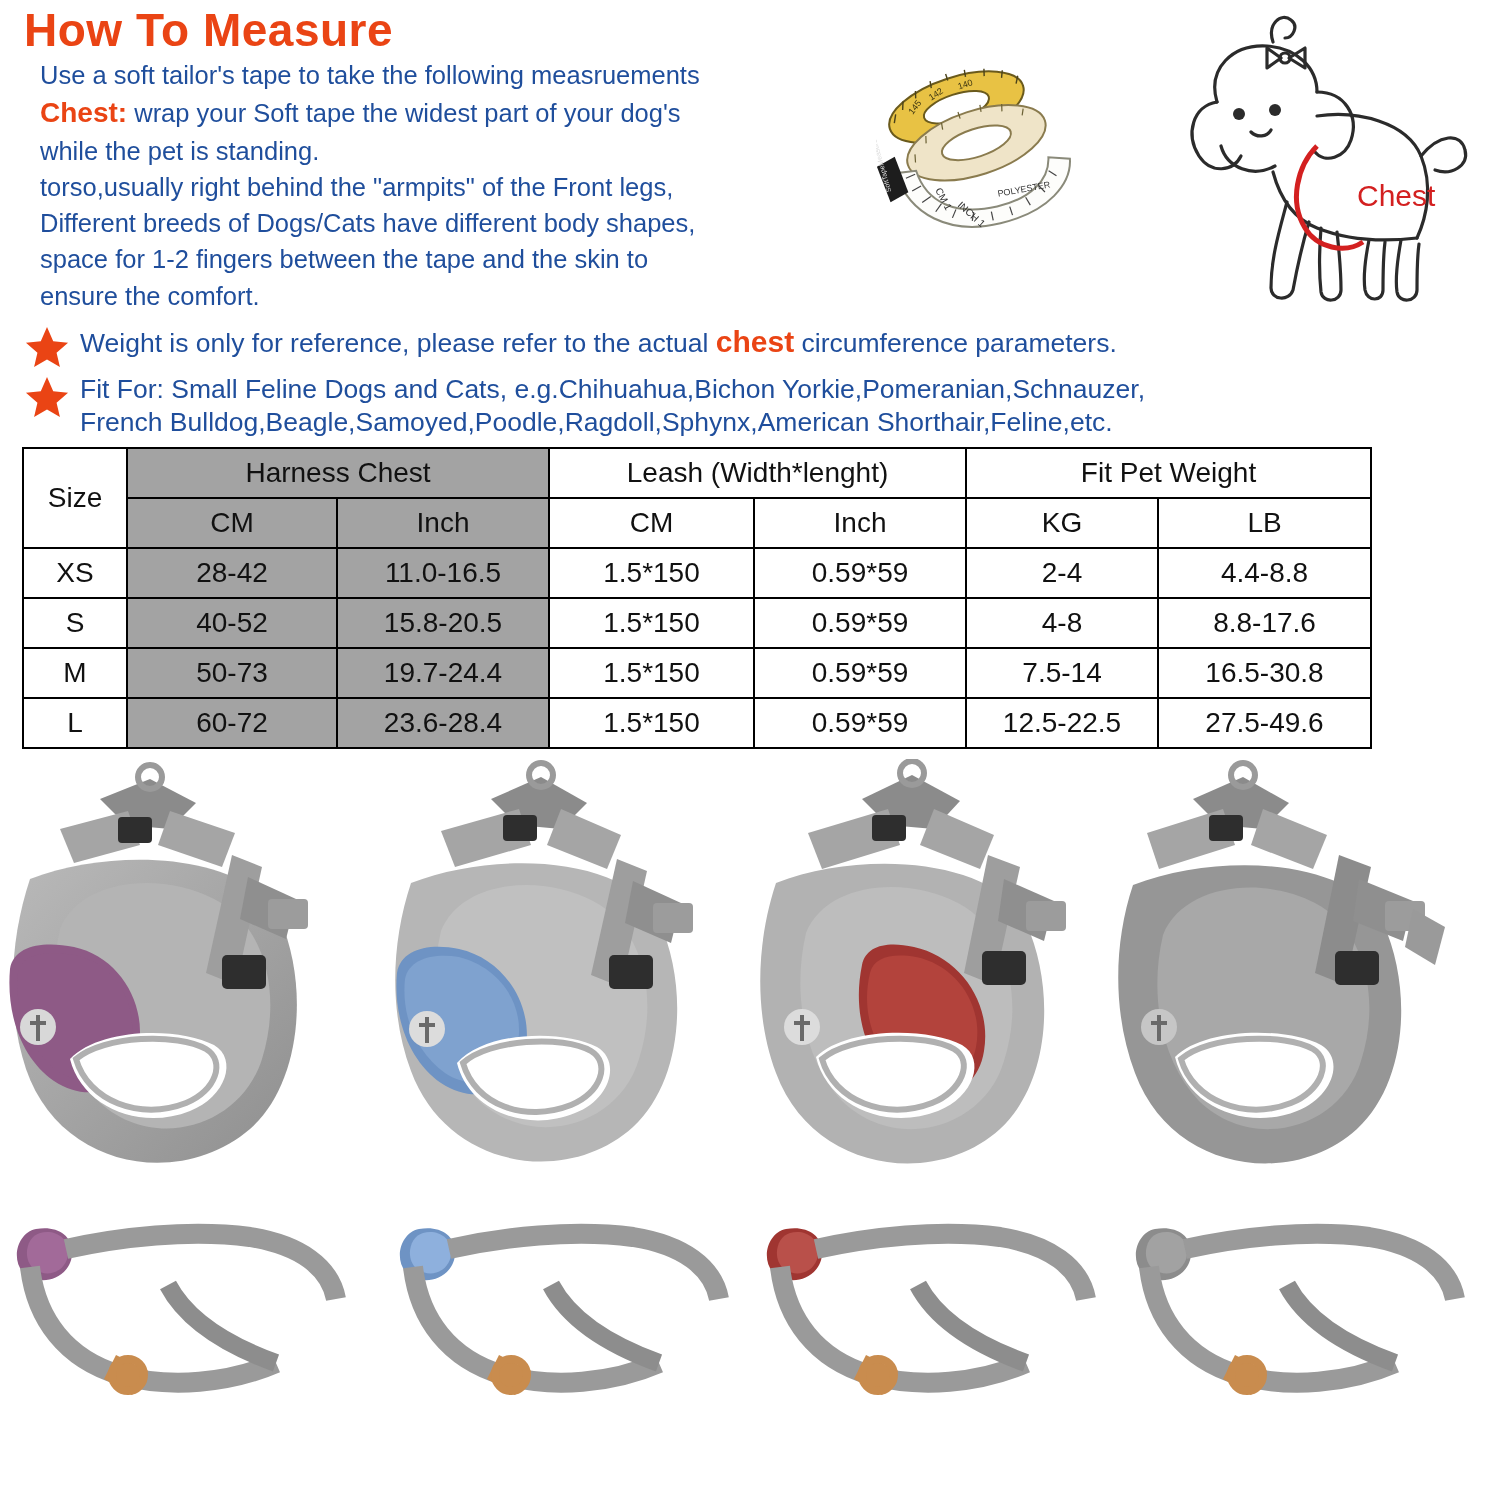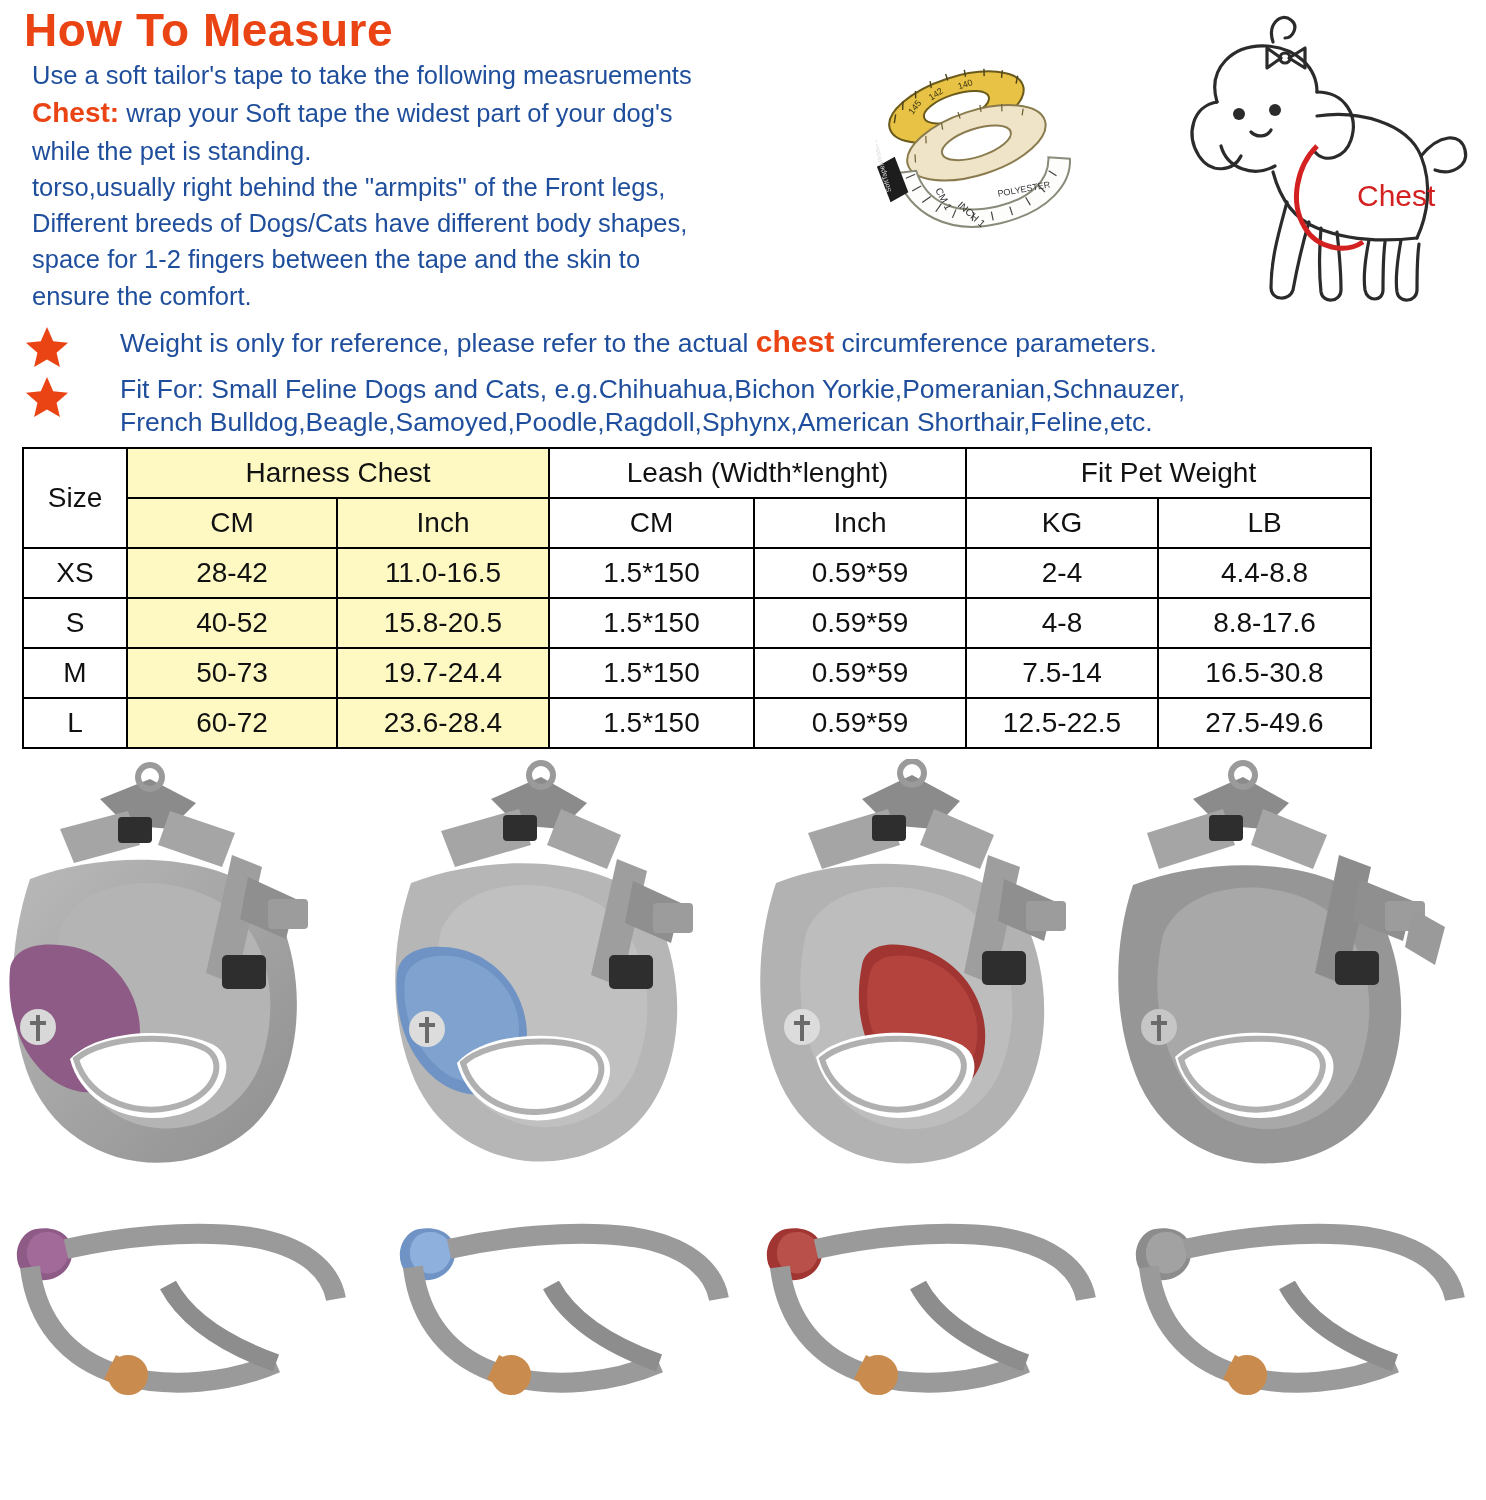--- a/index.html
+++ b/index.html
@@ -42,21 +42,21 @@
     font-size: 25.5px;
     line-height: 1.34;
     color: #1f4e9c;
   }
   .chest-label {
     color: #ea4414;
     font-weight: bold;
     font-size: 28px;
   }
   .para {
-    margin: 0 0 2px 8px;
+    margin: 0 0 2px 16px;
   }
 
   
   .art {
     position: absolute;
     top: 0;
     left: 848px;
     width: 610px;
     height: 350px;
   }
@@ -77,21 +77,20 @@
 
   
   .bullets {
     margin-top: 10px;
     margin-left: 6px;
   }
   .bullet-row {
     display: flex;
     align-items: flex-start;
     margin-bottom: 4px;
-    gap: 40px;
   }
   .star {
     flex: 0 0 auto;
     width: 46px;
     height: 44px;
     margin-right: 10px;
     margin-top: 2px;
   }
   .bullet-text {
     font-size: 26.5px;
@@ -116,21 +115,21 @@
     border: 2px solid #000;
     text-align: center;
     font-size: 28px;
     font-weight: normal;
     color: #111;
     height: 46px;
     padding: 1px 2px;
     font-family: "Liberation Sans", sans-serif;
   }
   .hl-cell {
-    background: #fef9c3;
+    background: #a3a3a3;
   }
   .col-size { width: 104px; }
   .col-cm   { width: 210px; }
   .col-inch { width: 212px; }
   .col-lcm  { width: 205px; }
   .col-linch{ width: 212px; }
   .col-kg   { width: 192px; }
   .col-lb   { width: 213px; }
 
   

